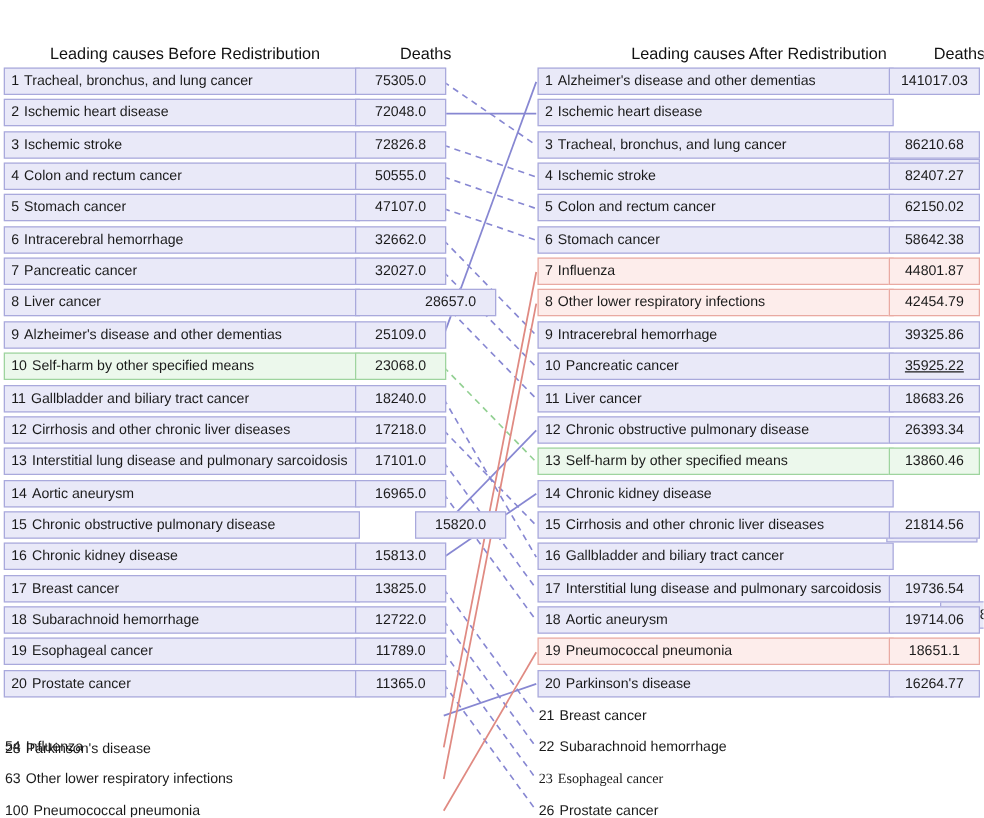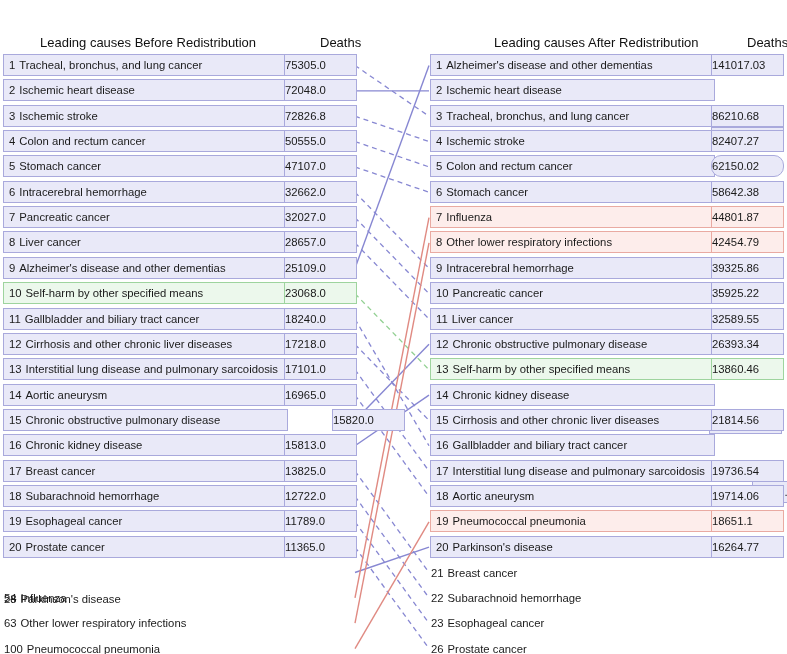--- a/index.html
+++ b/index.html
@@ -13,29 +13,29 @@
   }
   .panel-title .ltr { font-weight:bold; margin:0 4px 0 6px; }
   .col-header {
     position:absolute; top:35px; font-size:13px; font-weight:normal; color:#111;
     white-space:nowrap;
     margin-left:36px;
   }
   .col-header.deaths { }
   #hdr-left-cause  { left:4px; }
   #hdr-left-deaths { left:284px; width:71px; }
-  #hdr-right-cause { left:411px;padding-left:47px; }
+  #hdr-right-cause { left:422px;padding-left:47px; }
   #hdr-right-deaths{ left:711px; width:71px; }
   .row-box {
     position:absolute; height:20px; border:1.4px solid #a9a9dc; background:#e9e9f8;
     display:flex; align-items:center; font-size:11.3px; white-space:nowrap;
     overflow:hidden; z-index:2; box-sizing:content-box;
   }
   .row-box.cause { padding-left:5px; }
-  .row-box.deaths { }
+  .row-box.deaths { justify-content:center; }
   .row-box.hl-green { background:#ecf8ec; border-color:#9ed49e; }
   .row-box.hl-pink  { background:#fdedeb; border-color:#e9aaa2; }
   .rank { margin-right:4px; }
   .extra-label {
     position:absolute; font-size:11.3px; line-height:14px; white-space:nowrap; z-index:2;
   }
   #lines-svg { position:absolute; left:0; top:0; z-index:1; pointer-events:none; }
 </style>
 </head>
 <body>
@@ -121,21 +121,21 @@
         <span class="rank">7</span>
         <span>Pancreatic cancer</span>
       </div>
       <div class="row-box deaths" style="left: 284px; top: 206.1px; width: 71px;">
         <span>32027.0</span>
       </div>
       <div class="row-box cause" style="left: 3px; top: 231.45px; width: 278px;">
         <span class="rank">8</span>
         <span>Liver cancer</span>
       </div>
-      <div class="row-box deaths" style="left: 284px; top: 231.45px; width: 71px;">
+      <div class="row-box deaths" style="left: 284px; top: 231.45px; width: 71px; padding-left: 40px;">
         <span>28657.0</span>
       </div>
       <div class="row-box cause" style="left: 3px; top: 256.8px; width: 278px;">
         <span class="rank">9</span>
         <span>Alzheimer's disease and other dementias</span>
       </div>
       <div class="row-box deaths" style="left: 284px; top: 256.8px; width: 71px;">
         <span>25109.0</span>
       </div>
       <div class="row-box cause hl-green" style="left: 3px; top: 282.15px; width: 278px;">
@@ -246,21 +246,21 @@
         <span class="rank">4</span>
         <span>Ischemic stroke</span>
       </div>
       <div class="row-box deaths" style="left: 711px; top: 130.05px; width: 71px;">
         <span>82407.27</span>
       </div>
       <div class="row-box cause" style="left: 430px; top: 155.4px; width: 278px;">
         <span class="rank">5</span>
         <span>Colon and rectum cancer</span>
       </div>
-      <div class="row-box deaths" style="left: 711px; top: 155.4px; width: 71px; border-radius: 10px;">
+      <div class="row-box deaths" style="left: 711px; top: 155.4px; width: 71px;">
         <span>62150.02</span>
       </div>
       <div class="row-box cause" style="left: 430px; top: 180.75px; width: 278px;">
         <span class="rank">6</span>
         <span>Stomach cancer</span>
       </div>
       <div class="row-box deaths" style="left: 711px; top: 180.75px; width: 71px;">
         <span>58642.38</span>
       </div>
       <div class="row-box cause hl-pink" style="left: 430px; top: 206.1px; width: 278px;">
@@ -281,29 +281,29 @@
         <span class="rank">9</span>
         <span>Intracerebral hemorrhage</span>
       </div>
       <div class="row-box deaths" style="left: 711px; top: 256.8px; width: 71px;">
         <span>39325.86</span>
       </div>
       <div class="row-box cause" style="left: 430px; top: 282.15px; width: 278px;">
         <span class="rank">10</span>
         <span>Pancreatic cancer</span>
       </div>
-      <div class="row-box deaths" style="left: 711px; top: 282.15px; width: 71px;">
+      <div class="row-box deaths" style="left: 711px; top: 282.15px; width: 71px; text-decoration: underline;">
         <span>35925.22</span>
       </div>
       <div class="row-box cause" style="left: 430px; top: 307.5px; width: 278px;">
         <span class="rank">11</span>
         <span>Liver cancer</span>
       </div>
       <div class="row-box deaths" style="left: 711px; top: 307.5px; width: 71px;">
-        <span>32589.55</span>
+        <span>18683.26</span>
       </div>
       <div class="row-box cause" style="left: 430px; top: 332.85px; width: 278px;">
         <span class="rank">12</span>
         <span>Chronic obstructive pulmonary disease</span>
       </div>
       <div class="row-box deaths" style="left: 711px; top: 332.85px; width: 71px;">
         <span>26393.34</span>
       </div>
       <div class="row-box cause hl-green" style="left: 430px; top: 358.2px; width: 278px;">
         <span class="rank">13</span>
@@ -356,16 +356,16 @@
       </div>
       <div class="row-box cause" style="left: 430px; top: 535.65px; width: 278px;">
         <span class="rank">20</span>
         <span>Parkinson's disease</span>
       </div>
       <div class="row-box deaths" style="left: 711px; top: 535.65px; width: 71px;">
         <span>16264.77</span>
       </div>
       <div class="extra-label" style="left: 431px; top: 565.5px;"><span class="rank">21</span><span>Breast cancer</span></div>
       <div class="extra-label" style="left: 431px; top: 590.85px;"><span class="rank">22</span><span>Subarachnoid hemorrhage</span></div>
-      <div class="extra-label" style="left: 431px; top: 616.2px;"><span class="rank">23</span><span>Esophageal cancer</span></div>
+      <div class="extra-label" style="left: 431px; top: 616.2px; font-family: Liberation Serif, serif;"><span class="rank">23</span><span>Esophageal cancer</span></div>
       <div class="extra-label" style="left: 431px; top: 641.55px;"><span class="rank">26</span><span>Prostate cancer</span></div>
     </div>
 </div>
 
 </body></html>

